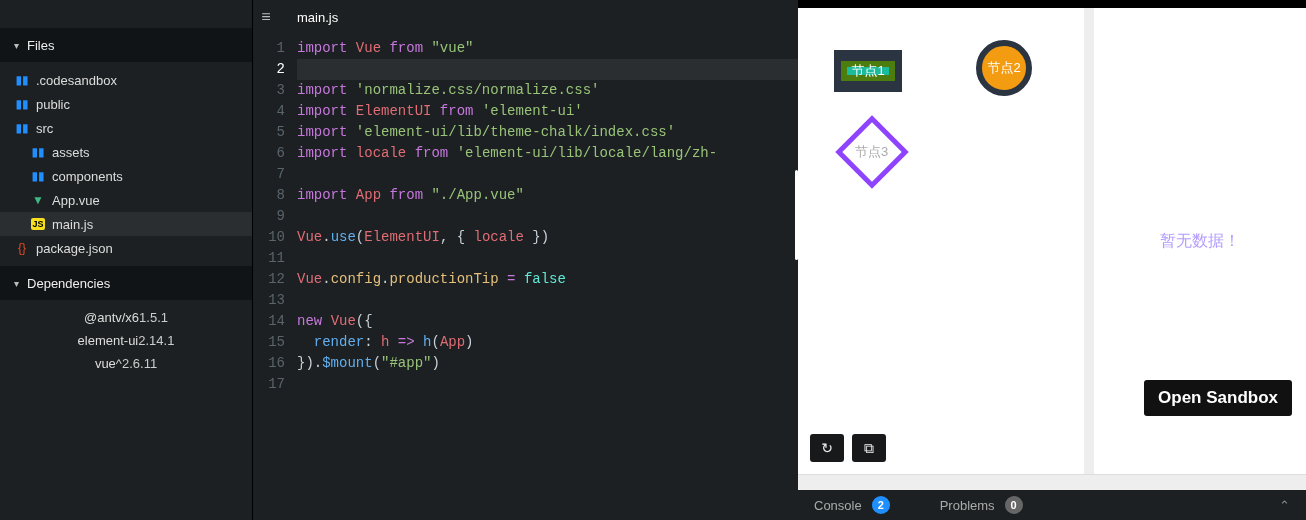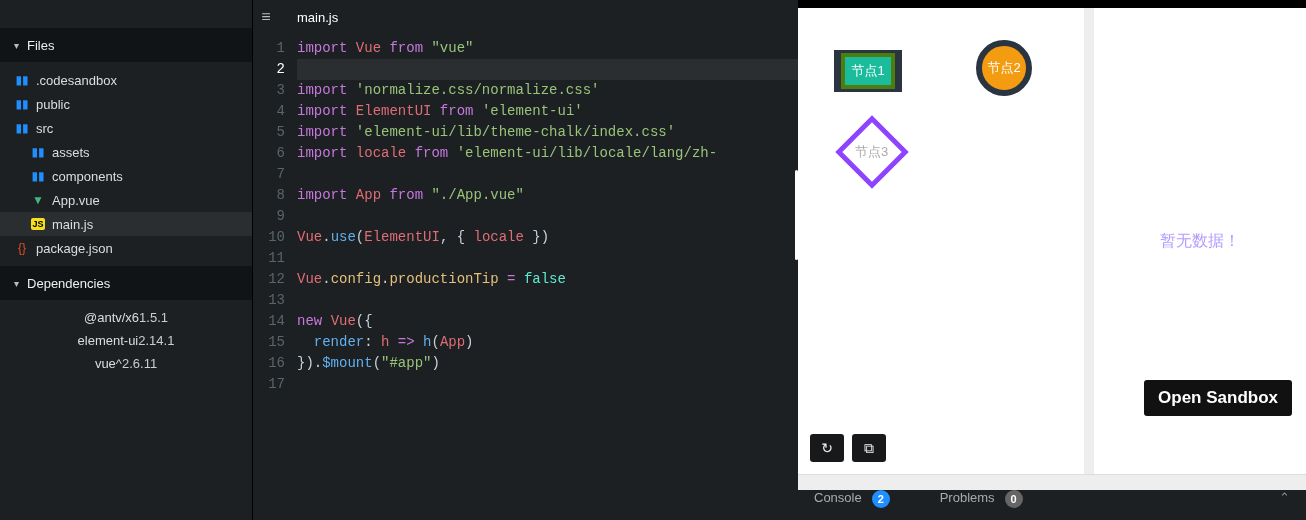--- a/index.html
+++ b/index.html
@@ -169,23 +169,23 @@
     top: 42px;
     width: 68px;
     height: 42px;
     background: #2b3441;
     display: flex;
     align-items: center;
     justify-content: center;
   }
   .node-rect-inner {
     width: 54px;
-    height: 36px;
+    height: 20px;
     background: #1abc9c;
-    border: 4px solid #4d7c0f;
+    border: 6px solid #4d7c0f;
     color: #fff;
     font-size: 13px;
     display: flex;
     align-items: center;
     justify-content: center;
   }
   .node-circle {
     position: absolute;
     left: 178px;
     top: 32px;
@@ -273,20 +273,21 @@
   }
   .hscroll {
     height: 16px;
     background: #eee;
     border-top: 1px solid #ddd;
   }
   .preview-footer {
     height: 30px;
     background: #1c2022;
     display: flex;
+    align-items: center;
     padding: 0 16px;
     font-size: 13px;
     color: #aaa;
     gap: 10px;
   }
   .badge {
     display: inline-flex;
     align-items: center;
     justify-content: center;
     min-width: 18px;

